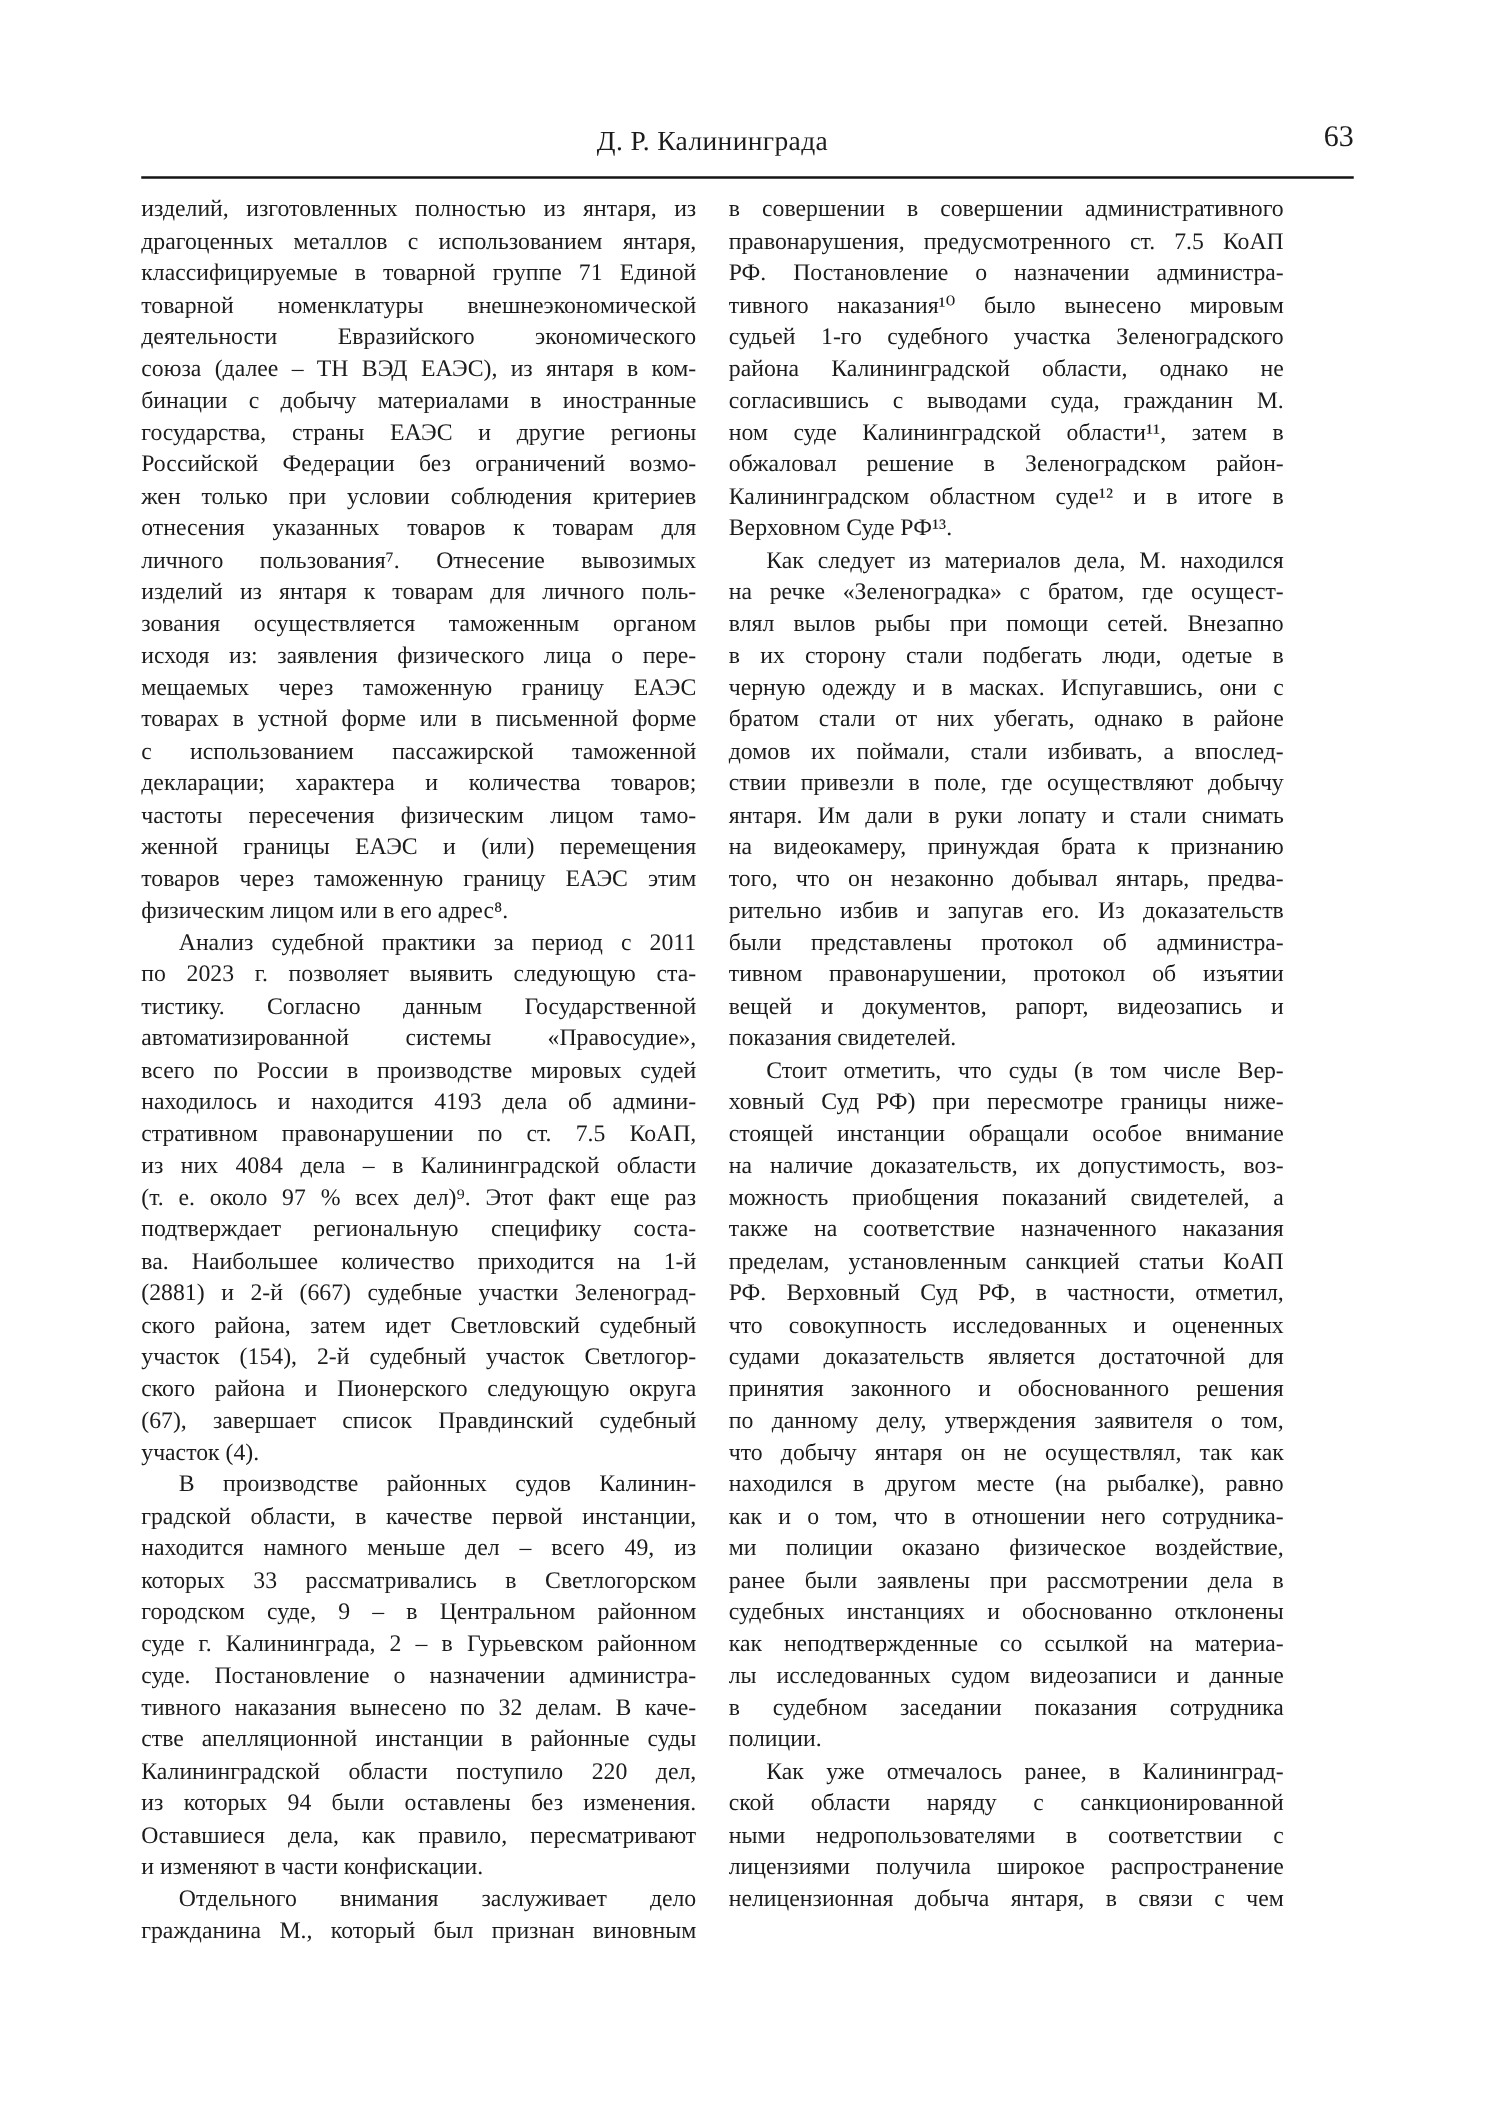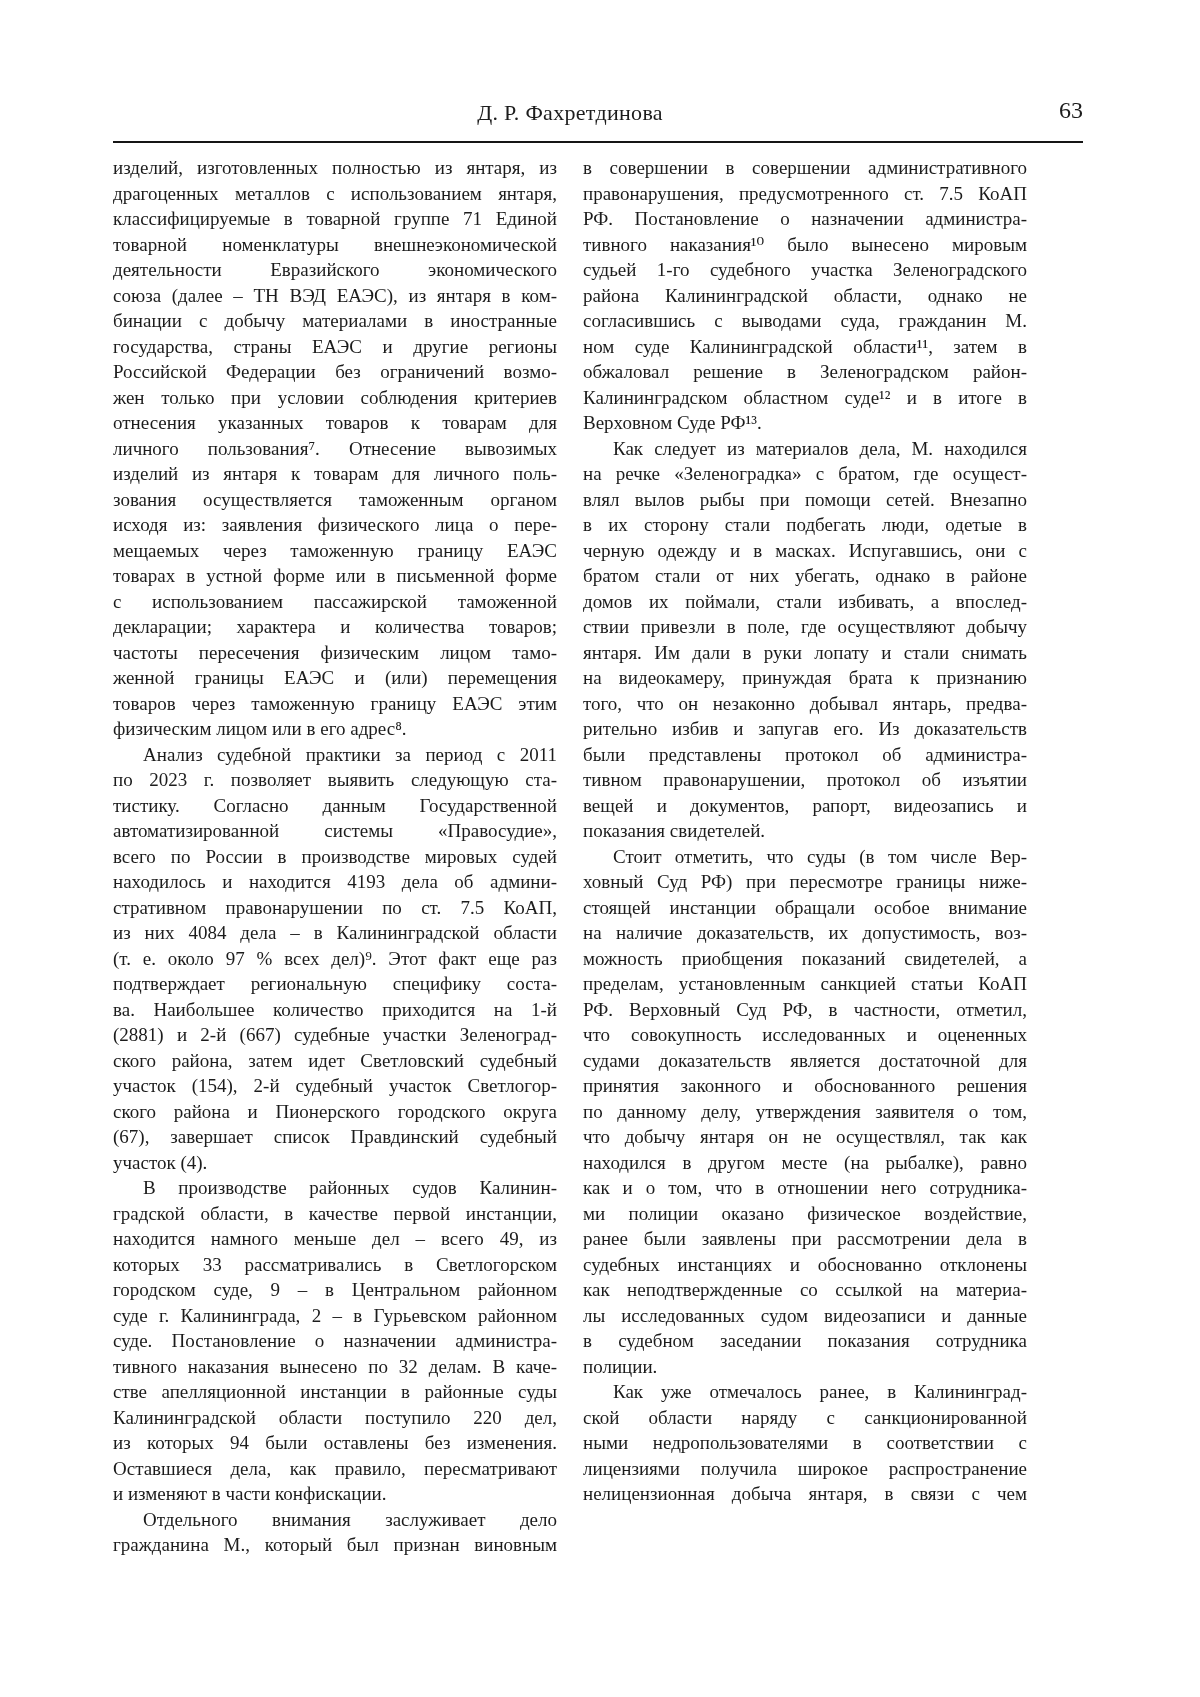--- a/index.html
+++ b/index.html
@@ -53,21 +53,21 @@
     text-justify: inter-word;
     white-space: normal;
   }
   .line.endline { text-align-last: left; }
   .line.indent { text-indent: 30px; }
 </style>
 </head>
 <body>
 
 <div class="page">
-  <div class="running-author">Д. Р. Фахретдинова</div>
+  <div class="running-author">Д. Р. Калининграда</div>
   <div class="page-number">63</div>
   <div class="header-rule"></div>
   <div class="body-columns">
     <div class="column">
         <div class="line">изделий, изготовленных полностью из янтаря, из</div>
         <div class="line">драгоценных металлов с использованием янтаря,</div>
         <div class="line">классифицируемые в товарной группе 71 Единой</div>
         <div class="line">товарной номенклатуры внешнеэкономической</div>
         <div class="line">деятельности Евразийского экономического</div>
         <div class="line">союза (далее – ТН ВЭД ЕАЭС), из янтаря в ком-</div>
@@ -95,21 +95,21 @@
         <div class="line">всего по России в производстве мировых судей</div>
         <div class="line">находилось и находится 4193 дела об админи-</div>
         <div class="line">стративном правонарушении по ст. 7.5 КоАП,</div>
         <div class="line">из них 4084 дела – в Калининградской области</div>
         <div class="line">(т. е. около 97 % всех дел)⁹. Этот факт еще раз</div>
         <div class="line">подтверждает региональную специфику соста-</div>
         <div class="line">ва. Наибольшее количество приходится на 1-й</div>
         <div class="line">(2881) и 2-й (667) судебные участки Зеленоград-</div>
         <div class="line">ского района, затем идет Светловский судебный</div>
         <div class="line">участок (154), 2-й судебный участок Светлогор-</div>
-        <div class="line">ского района и Пионерского городского округа</div>
+        <div class="line">ского района и Пионерского следующую округа</div>
         <div class="line">(67), завершает список Правдинский судебный</div>
         <div class="line endline">участок (4).</div>
         <div class="line indent">В производстве районных судов Калинин-</div>
         <div class="line">градской области, в качестве первой инстанции,</div>
         <div class="line">находится намного меньше дел – всего 49, из</div>
         <div class="line">которых 33 рассматривались в Светлогорском</div>
         <div class="line">городском суде, 9 – в Центральном районном</div>
         <div class="line">суде г. Калининграда, 2 – в Гурьевском районном</div>
         <div class="line">суде. Постановление о назначении администра-</div>
         <div class="line">тивного наказания вынесено по 32 делам. В каче-</div>
@@ -147,20 +147,21 @@
         <div class="line">рительно избив и запугав его. Из доказательств</div>
         <div class="line">были представлены протокол об администра-</div>
         <div class="line">тивном правонарушении, протокол об изъятии</div>
         <div class="line">вещей и документов, рапорт, видеозапись и</div>
         <div class="line endline">показания свидетелей.</div>
         <div class="line indent">Стоит отметить, что суды (в том числе Вер-</div>
         <div class="line">ховный Суд РФ) при пересмотре границы ниже-</div>
         <div class="line">стоящей инстанции обращали особое внимание</div>
         <div class="line">на наличие доказательств, их допустимость, воз-</div>
         <div class="line">можность приобщения показаний свидетелей, а</div>
+        <div class="line">также на соответствие назначенного наказания</div>
         <div class="line">пределам, установленным санкцией статьи КоАП</div>
         <div class="line">РФ. Верховный Суд РФ, в частности, отметил,</div>
         <div class="line">что совокупность исследованных и оцененных</div>
         <div class="line">судами доказательств является достаточной для</div>
         <div class="line">принятия законного и обоснованного решения</div>
         <div class="line">по данному делу, утверждения заявителя о том,</div>
         <div class="line">что добычу янтаря он не осуществлял, так как</div>
         <div class="line">находился в другом месте (на рыбалке), равно</div>
         <div class="line">как и о том, что в отношении него сотрудника-</div>
         <div class="line">ми полиции оказано физическое воздействие,</div>

